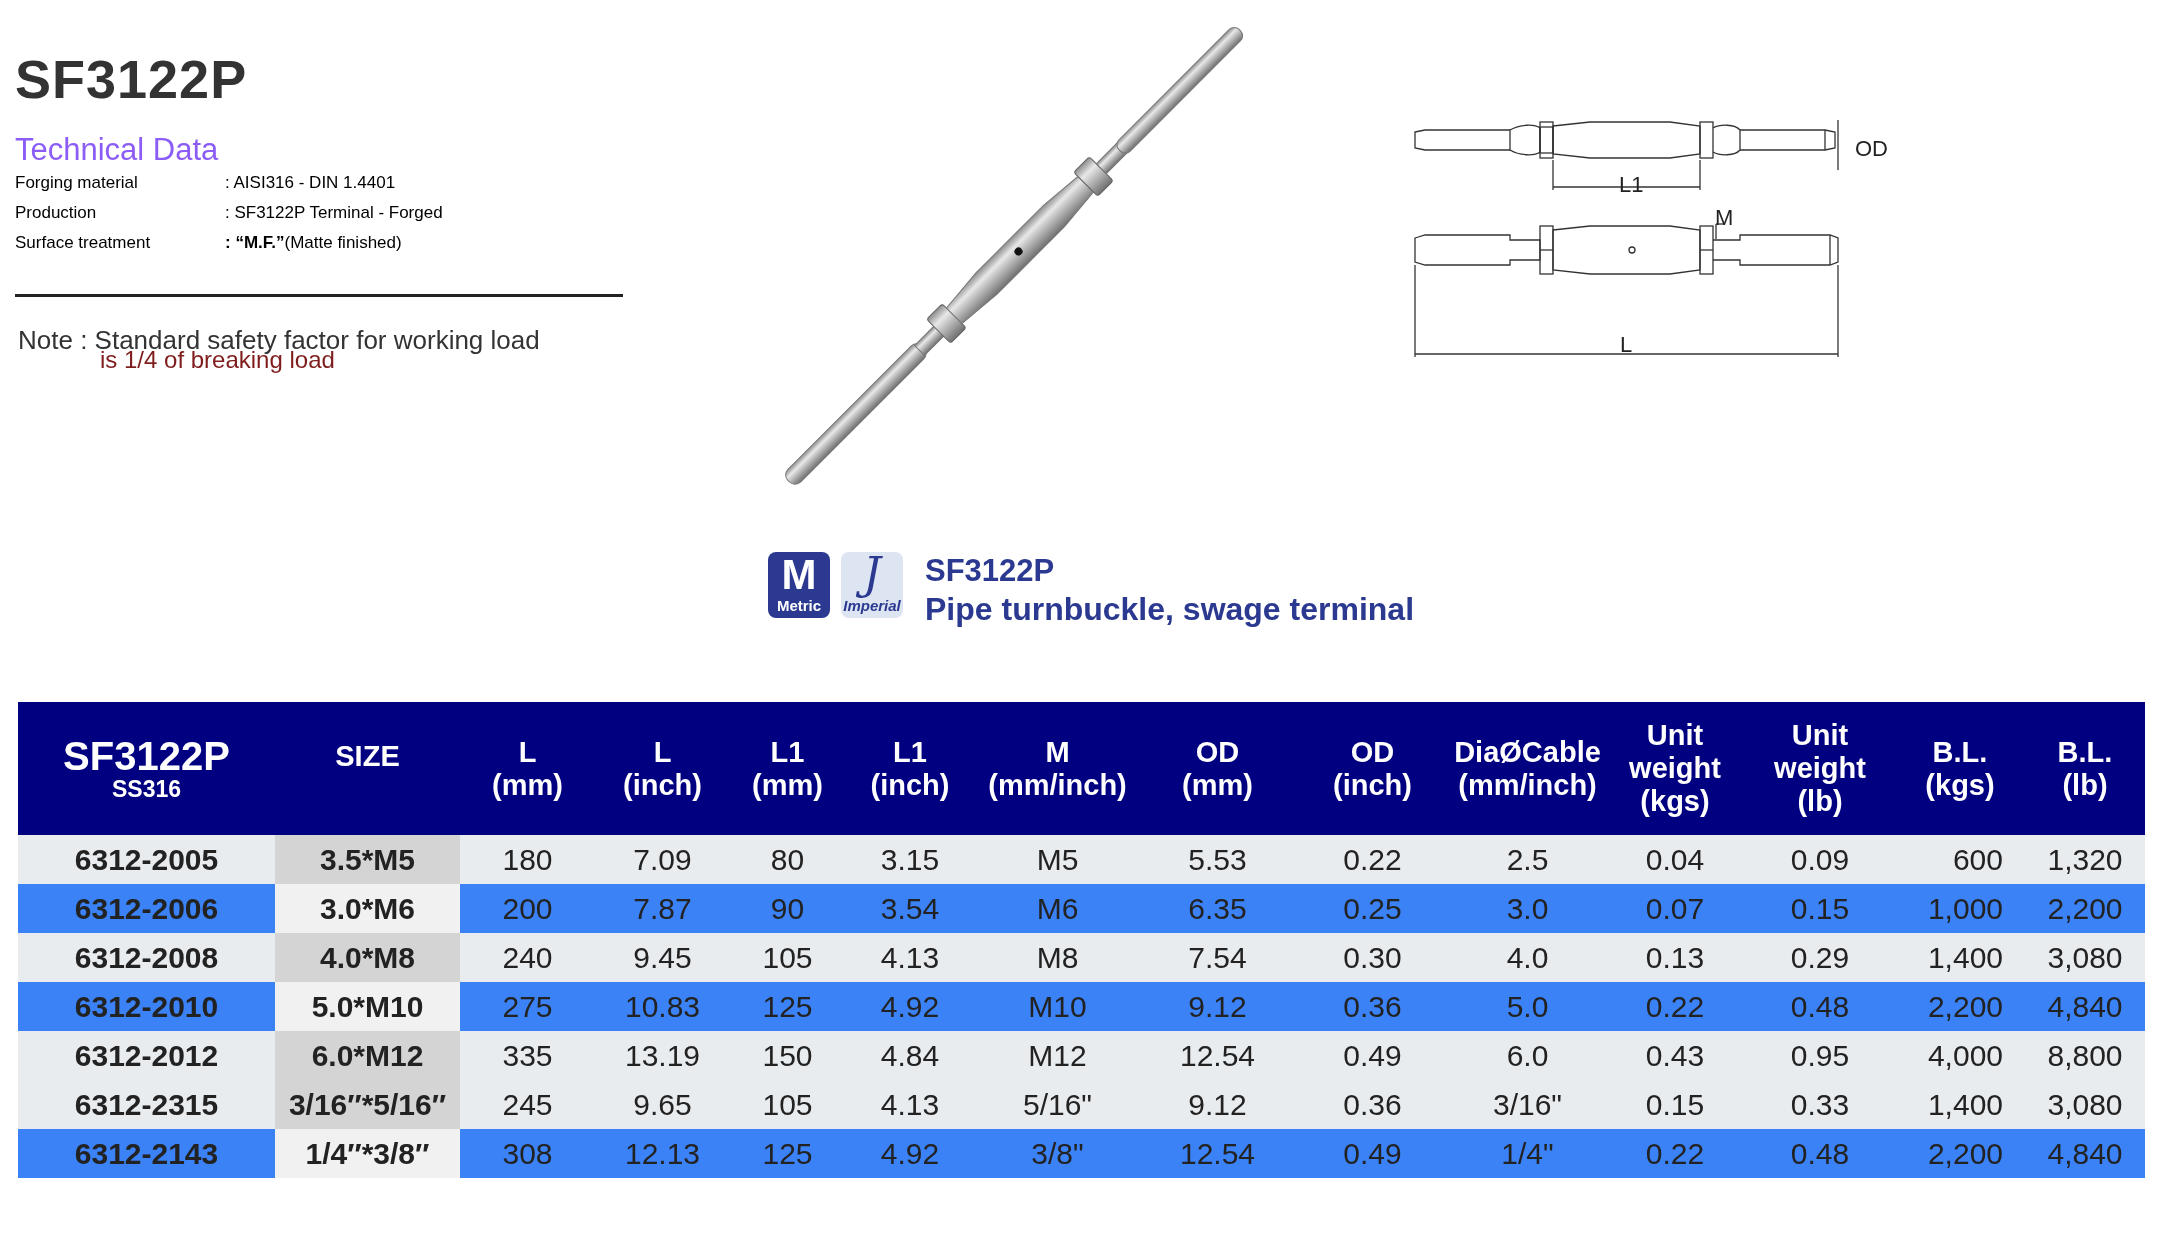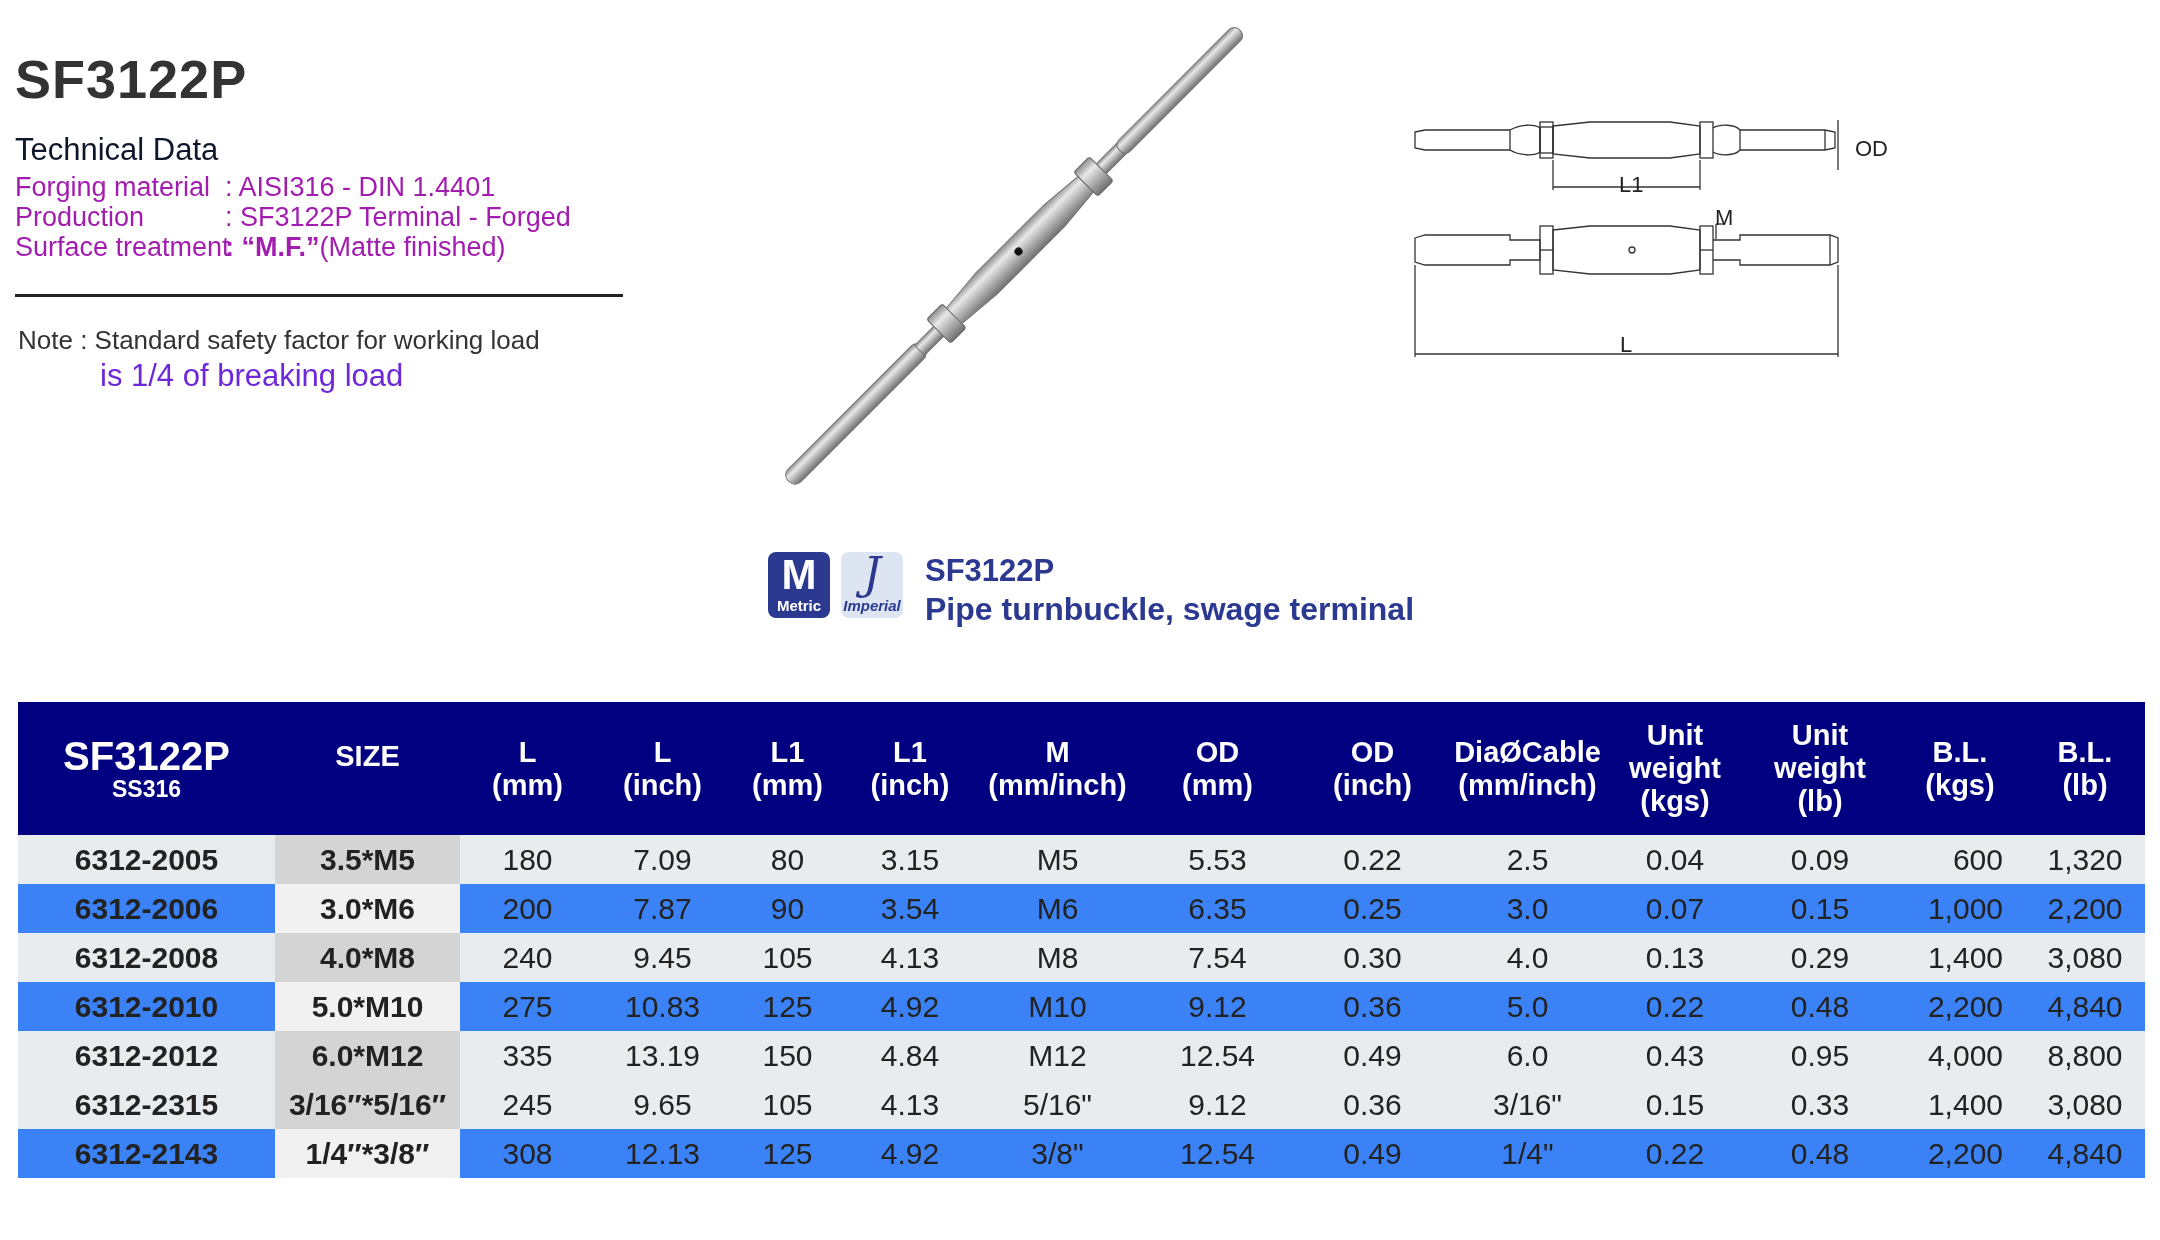--- a/index.html
+++ b/index.html
@@ -1,26 +1,26 @@
 <!DOCTYPE html>
 <html><head>
 <meta charset="utf-8">
 <style>
   html, body { margin:0; padding:0; background:#ffffff; }
   body { width:2160px; height:1240px; position:relative; overflow:hidden; font-family:"Liberation Sans", sans-serif; color:#222; }
   .abs { position:absolute; }
   #title { left:15px; top:52px; font-size:54px; font-weight:bold; color:#333; letter-spacing:1px; line-height:1; }
-  #tech-heading { left:15px; top:134px; font-size:31px; color:#0f172a; line-height:1; }
-  .spec-row { position:absolute; left:15px; font-size:27px; color:#a21caf; line-height:1; white-space:nowrap; }
+  #tech-heading { left:15px; top:134px; font-size:31px; color:#8b5cf6; line-height:1; }
+  .spec-row { position:absolute; left:15px; font-size:17px; color:#000000; line-height:1; white-space:nowrap; }
   .spec-row .k { display:inline-block; width:210px; }
   .spec-row .v { display:inline-block; }
   .spec-row b { font-weight:bold; }
   #divider { left:15px; top:294px; width:608px; height:3px; background:#222; }
   #note1 { left:18px; top:327px; font-size:26px; color:#333; line-height:1; font-stretch:condensed; }
-  #note2 { left:100px; top:360px; font-size:31px; color:#6d28d9; line-height:1; }
+  #note2 { left:100px; top:348px; font-size:24px; color:#7f1d1d; line-height:1; }
   #photo { left:715px; top:20px; width:600px; height:470px; }
   #drawing { left:1410px; top:120px; width:680px; height:250px; }
   #brand { left:768px; top:552px; }
   .badge { position:absolute; width:62px; height:66px; border-radius:8px; }
   #badge-m { left:0; top:0; background:#2b3990; color:#fff; }
   #badge-m .big { position:absolute; left:0; right:0; top:2px; text-align:center; font-size:42px; font-weight:bold; line-height:1; }
   #badge-m .small { position:absolute; left:0; right:0; bottom:4px; text-align:center; font-size:15px; font-weight:bold; }
   #badge-i { left:73px; top:0; background:#dde4f2; color:#2b3990; }
   #badge-i .big { position:absolute; left:0; right:0; top:0px; text-align:center; font-size:44px; font-style:italic; font-family:"DejaVu Serif", serif; line-height:1; }
   #badge-i .small { position:absolute; left:0; right:0; bottom:4px; text-align:center; font-size:15px; font-weight:bold; font-style:italic; }

